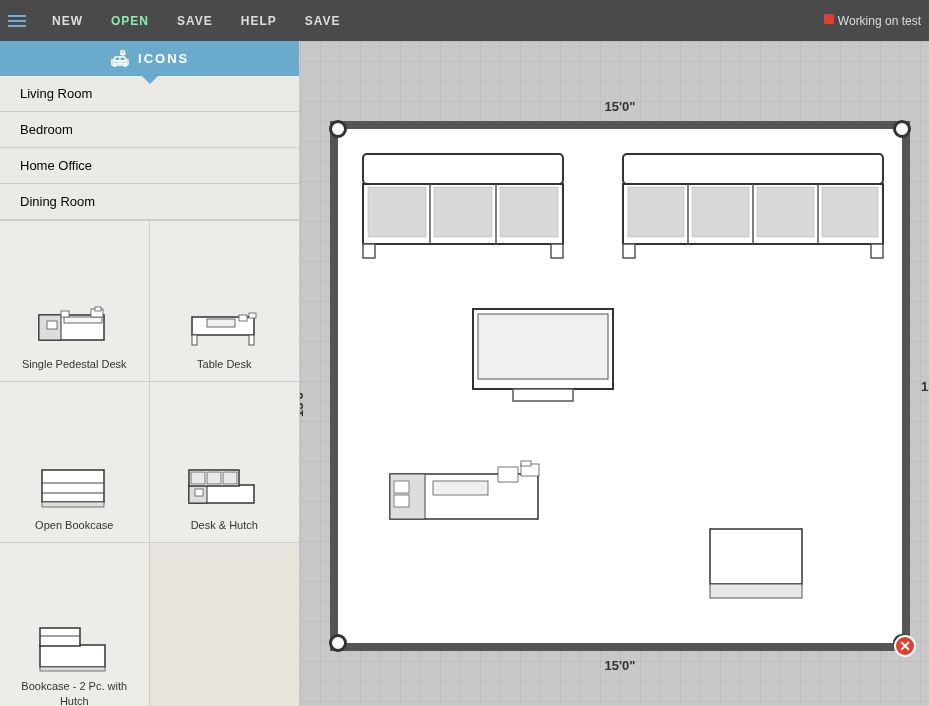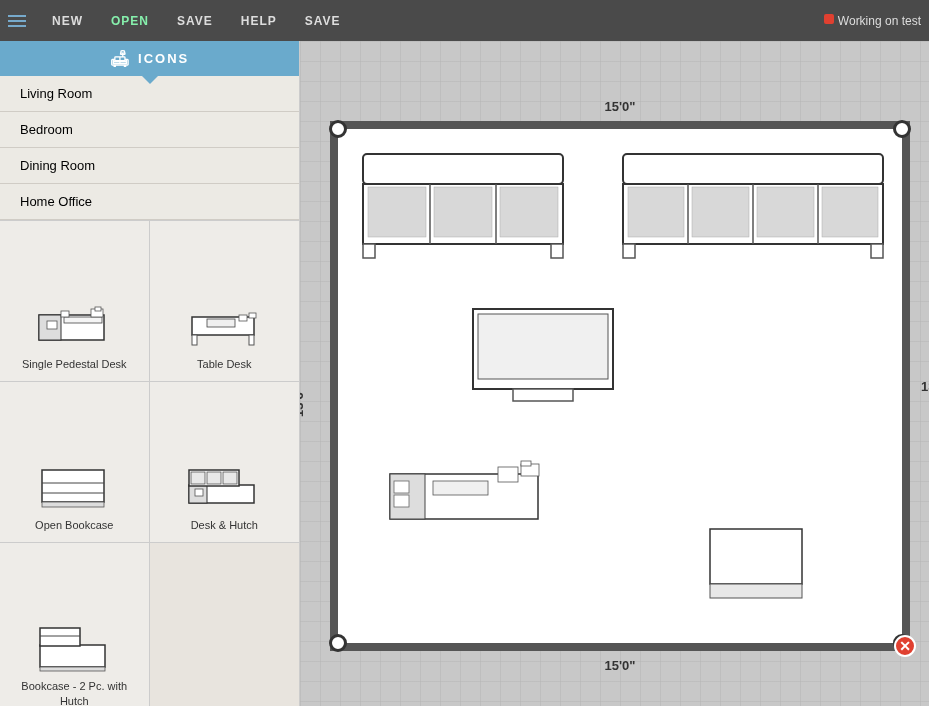--- a/index.html
+++ b/index.html
@@ -271,24 +271,24 @@
       <span>ICONS</span>
     </div>
 
     <div class="category-item">
       <span>Living Room</span>
     </div>
     <div class="category-item">
       <span>Bedroom</span>
     </div>
     <div class="category-item">
+      <span>Home Office</span>
+    </div>
+    <div class="category-item">
       <span>Dining Room</span>
-    </div>
-    <div class="category-item">
-      <span>Home Office</span>
     </div>
 
     <div id="icon-grid">
 
       <div class="icon-cell">
         <div class="icon-img">
           <svg width="75" height="45" viewBox="0 0 75 45">
             <rect x="2" y="12" width="65" height="25" fill="white" stroke="#333" stroke-width="1.5"></rect>
             <rect x="2" y="12" width="22" height="25" fill="#ddd" stroke="#333" stroke-width="1"></rect>
             <rect x="10" y="18" width="10" height="8" fill="white" stroke="#555" stroke-width="0.8"></rect>

